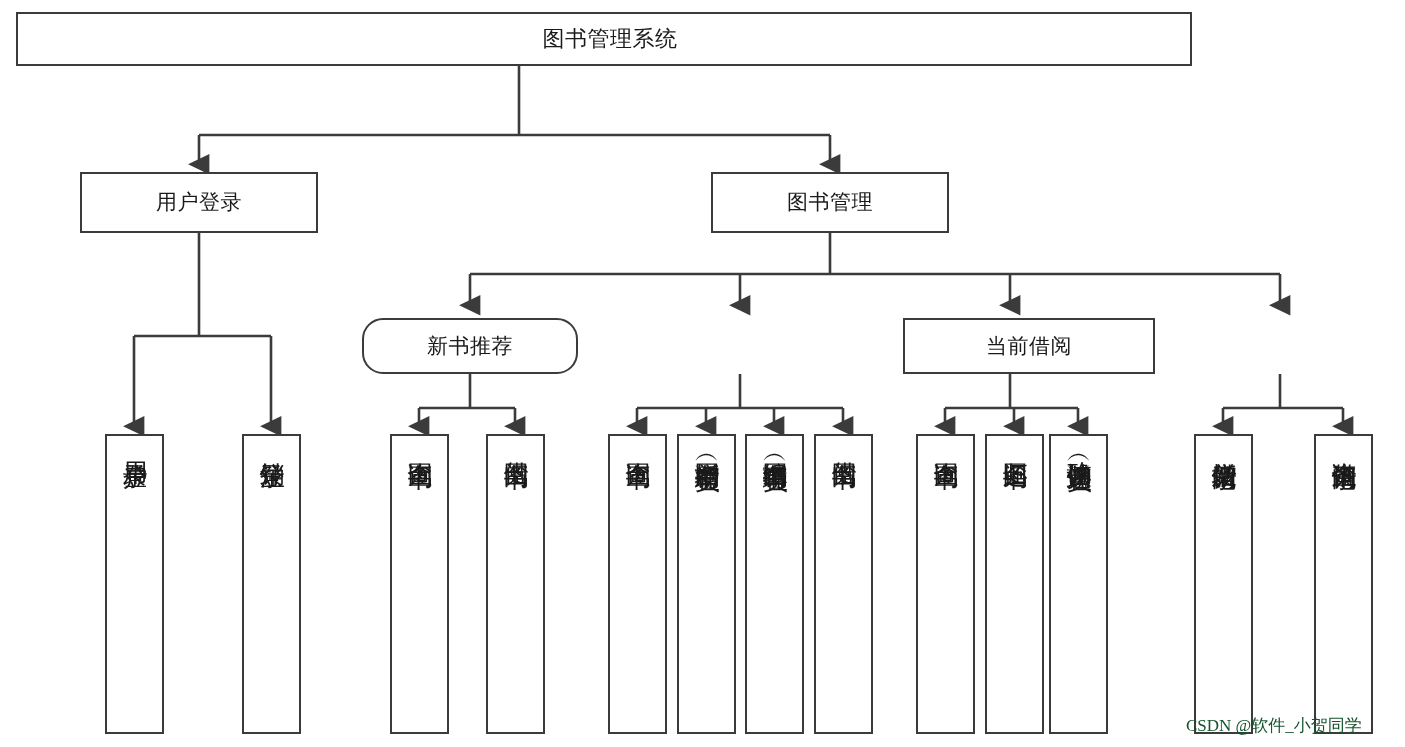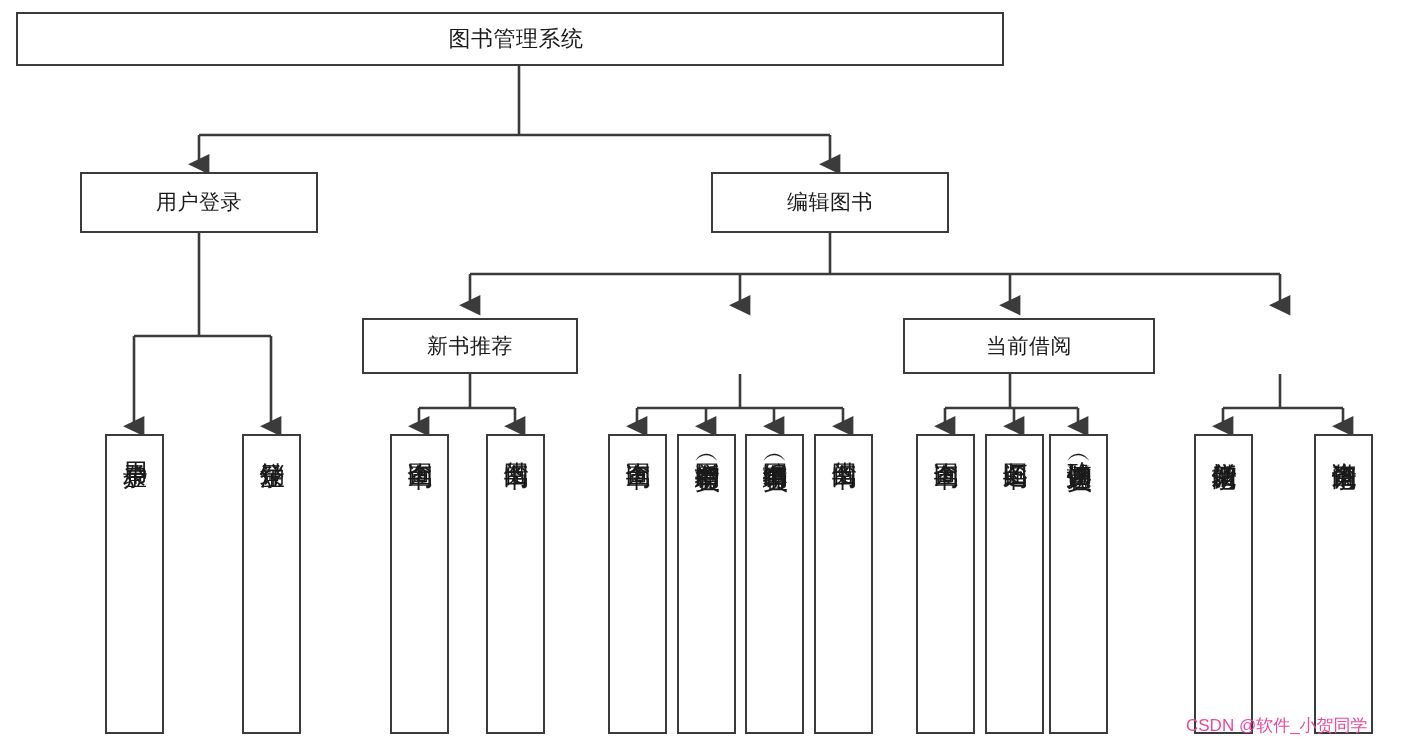--- a/index.html
+++ b/index.html
@@ -56,24 +56,24 @@
     font-size: 25px;
     line-height: 1.06;
     letter-spacing: 1px;
     text-align: left;
   }
   .watermark {
     position: absolute;
     left: 1186px;
     top: 714px;
     font-size: 17px;
-    color: #ec4899;
+    color: #14532d;
     white-space: nowrap;
     z-index: 5;
-    font-family: Liberation Sans, sans-serif;
+    font-family: Liberation Serif, serif;
   }
 </style>
 </head>
 <body>
 
 <div id="canvas">
 
   <svg id="edges" viewBox="0 0 1405 747" xmlns="http://www.w3.org/2000/svg">
     <defs>
       <marker id="arrow" markerWidth="9" markerHeight="9" refX="4.2" refY="4.4" orient="auto" markerUnits="strokeWidth">
@@ -117,32 +117,32 @@
       <path d="M1014,408 L1014,426" marker-end="url(#arrow)"></path>
       <path d="M1078,408 L1078,426" marker-end="url(#arrow)"></path>
 
       <path d="M1280,374 L1280,408"></path>
       <path d="M1223,408 L1343,408"></path>
       <path d="M1223,408 L1223,426" marker-end="url(#arrow)"></path>
       <path d="M1343,408 L1343,426" marker-end="url(#arrow)"></path>
     </g>
   </svg>
 
-  <div class="node horiz root" style="left:16px; top:12px; width:988px; height:54px;padding-left:12px;">
+  <div class="node horiz root" style="left:16px; top:12px; width:1176px; height:54px;padding-left:12px;">
     <span class="lbl">图书管理系统</span>
   </div>
 
   <div class="node horiz" style="left:80px; top:172px; width:238px; height:61px;">
     <span class="lbl">用户登录</span>
   </div>
   <div class="node horiz" style="left:711px; top:172px; width:238px; height:61px;">
-    <span class="lbl">编辑图书</span>
+    <span class="lbl">图书管理</span>
   </div>
 
-  <div class="node horiz" style="left:362px; top:318px; width:216px; height:56px;">
+  <div class="node horiz" style="left:362px; top:318px; width:216px; height:56px;border-radius:21px;">
     <span class="lbl">新书推荐</span>
   </div>
   <div class="node horiz" style="left:903px; top:318px; width:252px; height:56px;">
     <span class="lbl">当前借阅</span>
   </div>
 
   <div class="node vert" style="left:105px; top:434px; width:59px; height:300px;">
     <span class="lbl">用户登录</span>
   </div>
   <div class="node vert" style="left:242px; top:434px; width:59px; height:300px;">

